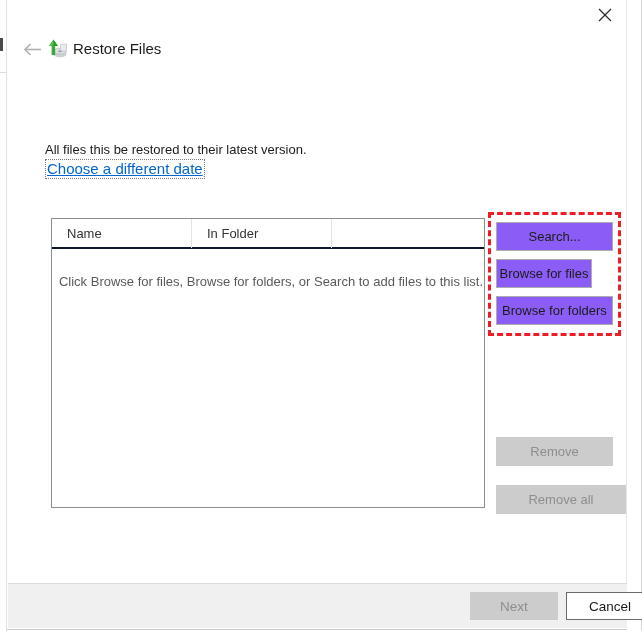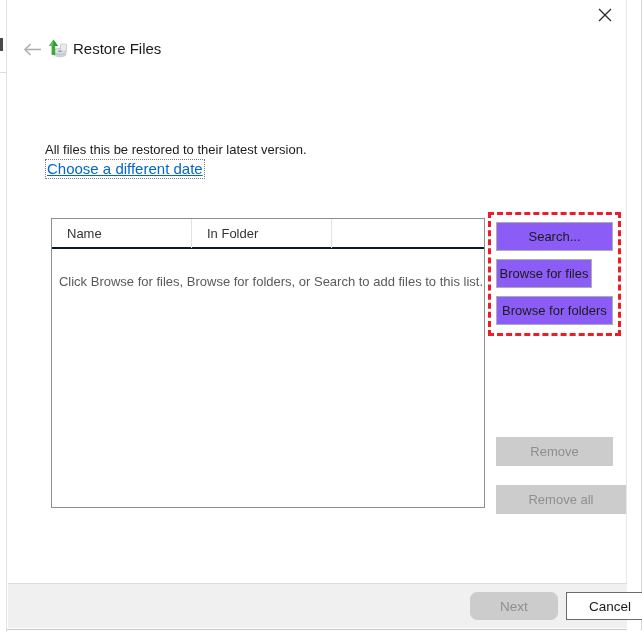--- a/index.html
+++ b/index.html
@@ -229,21 +229,21 @@
   
   #footer {
     position: absolute;
     left: 1px; top: 583px;
     width: 619px;
     height: 45px;
     background: #f0f0f0;
     border-top: 1px solid #dcdcdc;
     box-sizing: border-box;
   }
-  #btn-next   { left: 462px; top: 8px; width: 88px; height: 28px; position:absolute;border-radius:7px; }
+  #btn-next   { left: 462px; top: 8px; width: 88px; height: 28px; position:absolute; }
   #btn-cancel { left: 558px; top: 8px; width: 88px; height: 28px; position:absolute; }
   .footer-btn {
     background: #e1e1e1;
     border: 1px solid #adadad;
     font-family: "Liberation Sans", sans-serif;
     font-size: 13.5px;
     color: #1b1b1b;
     display: flex;
     align-items: center;
     justify-content: center;

